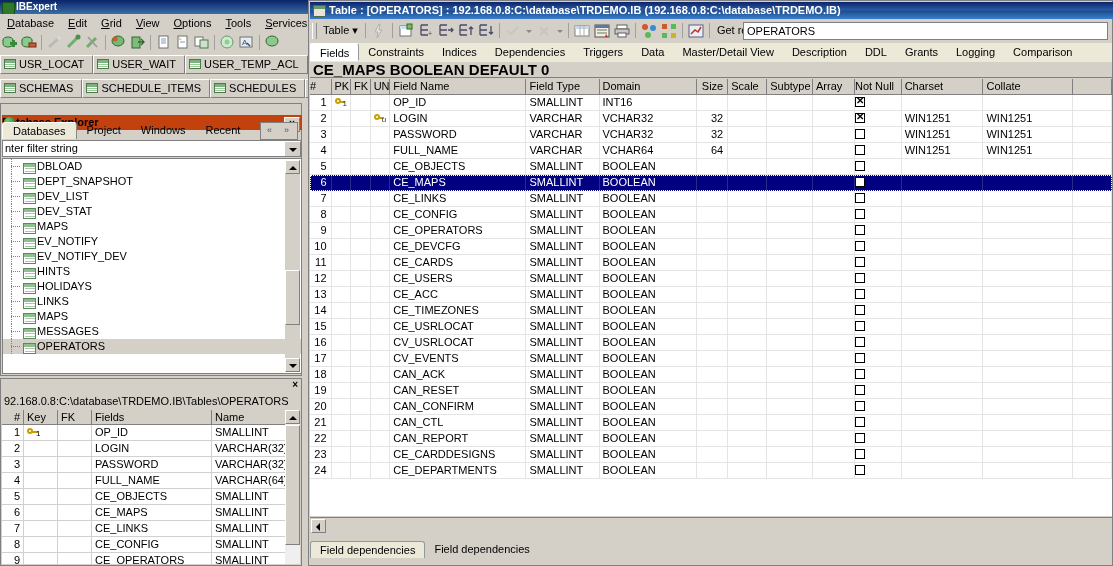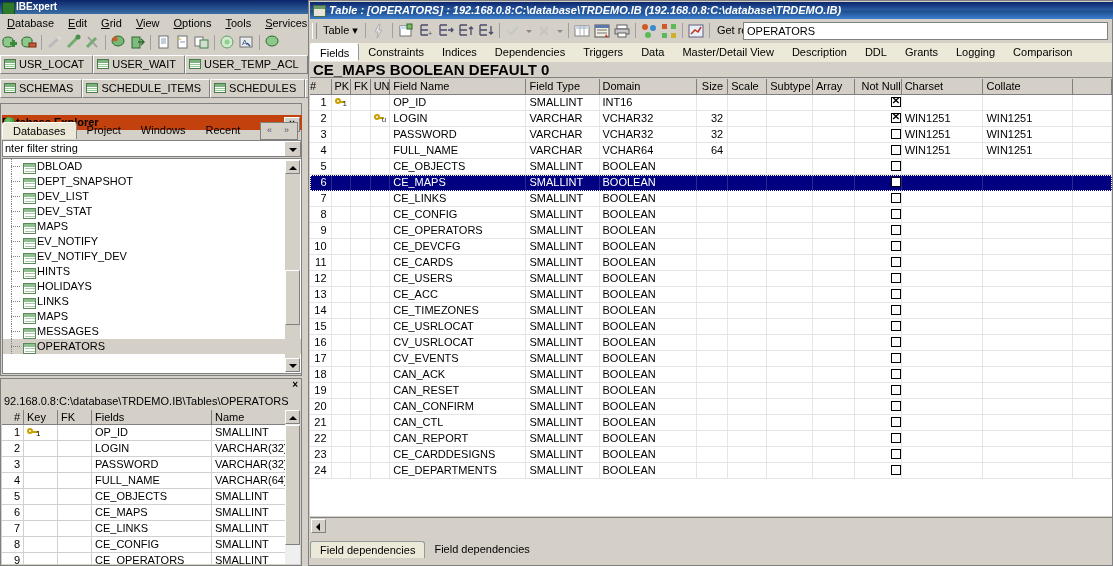--- a/index.html
+++ b/index.html
@@ -112,21 +112,21 @@
   .keyicon .kh{position:absolute;left:0;top:1px;width:6px;height:6px;border:2px solid #c8a000;border-radius:50%;box-sizing:border-box;}
   .keyicon .kb{position:absolute;left:5px;top:4px;width:6px;height:2px;background:#c8a000;}
   .keyicon .kn{position:absolute;left:9px;top:3px;font-size:8px;line-height:8px;color:#000;}
 
   
   #tablewin{left:308px;top:0;width:805px;height:566px;background:#d4d0c8;
       border:1px solid #808080;box-sizing:border-box;}
   #tw-title{position:absolute;left:1px;top:1px;width:803px;height:17px;
       background:linear-gradient(to bottom,#0a246a 0%,#2a5aa0 45%,#1d4e8f 55%,#3c7fd0 100%);
       color:#fff;font-size:11px;font-weight:bold;line-height:17px;
-      padding-left:19px;box-sizing:border-box;white-space:nowrap;overflow:hidden;font-style:italic;}
+      padding-left:19px;box-sizing:border-box;white-space:nowrap;overflow:hidden;}
   #tw-title .ticon2{position:absolute;left:3px;top:3px;width:13px;height:12px;
       background:#e8e4d8;border:1px solid #4a6a4a;box-sizing:border-box;}
   #tw-title .ticon2:before{content:"";position:absolute;left:0;top:0;width:100%;height:3px;background:#6a9a6a;}
   #tw-toolbar{position:absolute;left:1px;top:19px;width:802px;height:22px;background:#d4d0c8;}
   #tw-toolbar .grip{float:left;width:3px;height:16px;margin:3px 2px 0 2px;
       border-left:1px solid #fff;border-right:1px solid #909090;}
   .tbtn{float:left;height:20px;line-height:20px;font-size:11px;padding:0 4px;white-space:nowrap;}
   .ticon{float:left;width:18px;height:18px;margin:2px 1px;position:relative;}
   #tw-namebox{position:absolute;left:434px;top:21px;width:365px;height:18px;background:#fff;
       border:1px solid #808080;box-sizing:border-box;font-size:11px;line-height:16px;padding-left:3px;}
@@ -154,21 +154,21 @@
   .c-pk{width:20px;}
   .c-fk{width:20px;}
   .c-unq{width:20px;}
   .c-name{width:140px;}
   .c-type{width:75px;}
   .c-dom{width:100px;}
   .c-size{width:32px;text-align:right;padding-right:4px!important;}
   .c-scale{width:40px;}
   .c-sub{width:47px;}
   .c-arr{width:43px;}
-  .c-nn{width:48px;text-align:right;padding-left:0!important;}
+  .c-nn{width:48px;text-align:left;padding-left:0!important;}
   .c-cs{width:84px;}
   .c-col{width:92px;}
   .c-last{width:40px;}
   .cbx{display:inline-block;width:10px;height:10px;border:1px solid #000;background:#fff;
       position:relative;vertical-align:-1px;box-sizing:border-box;}
   .cbx.on:after{content:"\2715";position:absolute;left:0px;top:-3px;font-size:10px;
       line-height:11px;color:#000;font-weight:bold;}
   .keyicon2{display:inline-block;position:relative;width:15px;height:11px;vertical-align:-2px;}
   .keyicon2 .kh{position:absolute;left:0;top:1px;width:6px;height:6px;border:2px solid #c8a000;border-radius:50%;box-sizing:border-box;}
   .keyicon2 .kb{position:absolute;left:5px;top:4px;width:5px;height:2px;background:#c8a000;}

